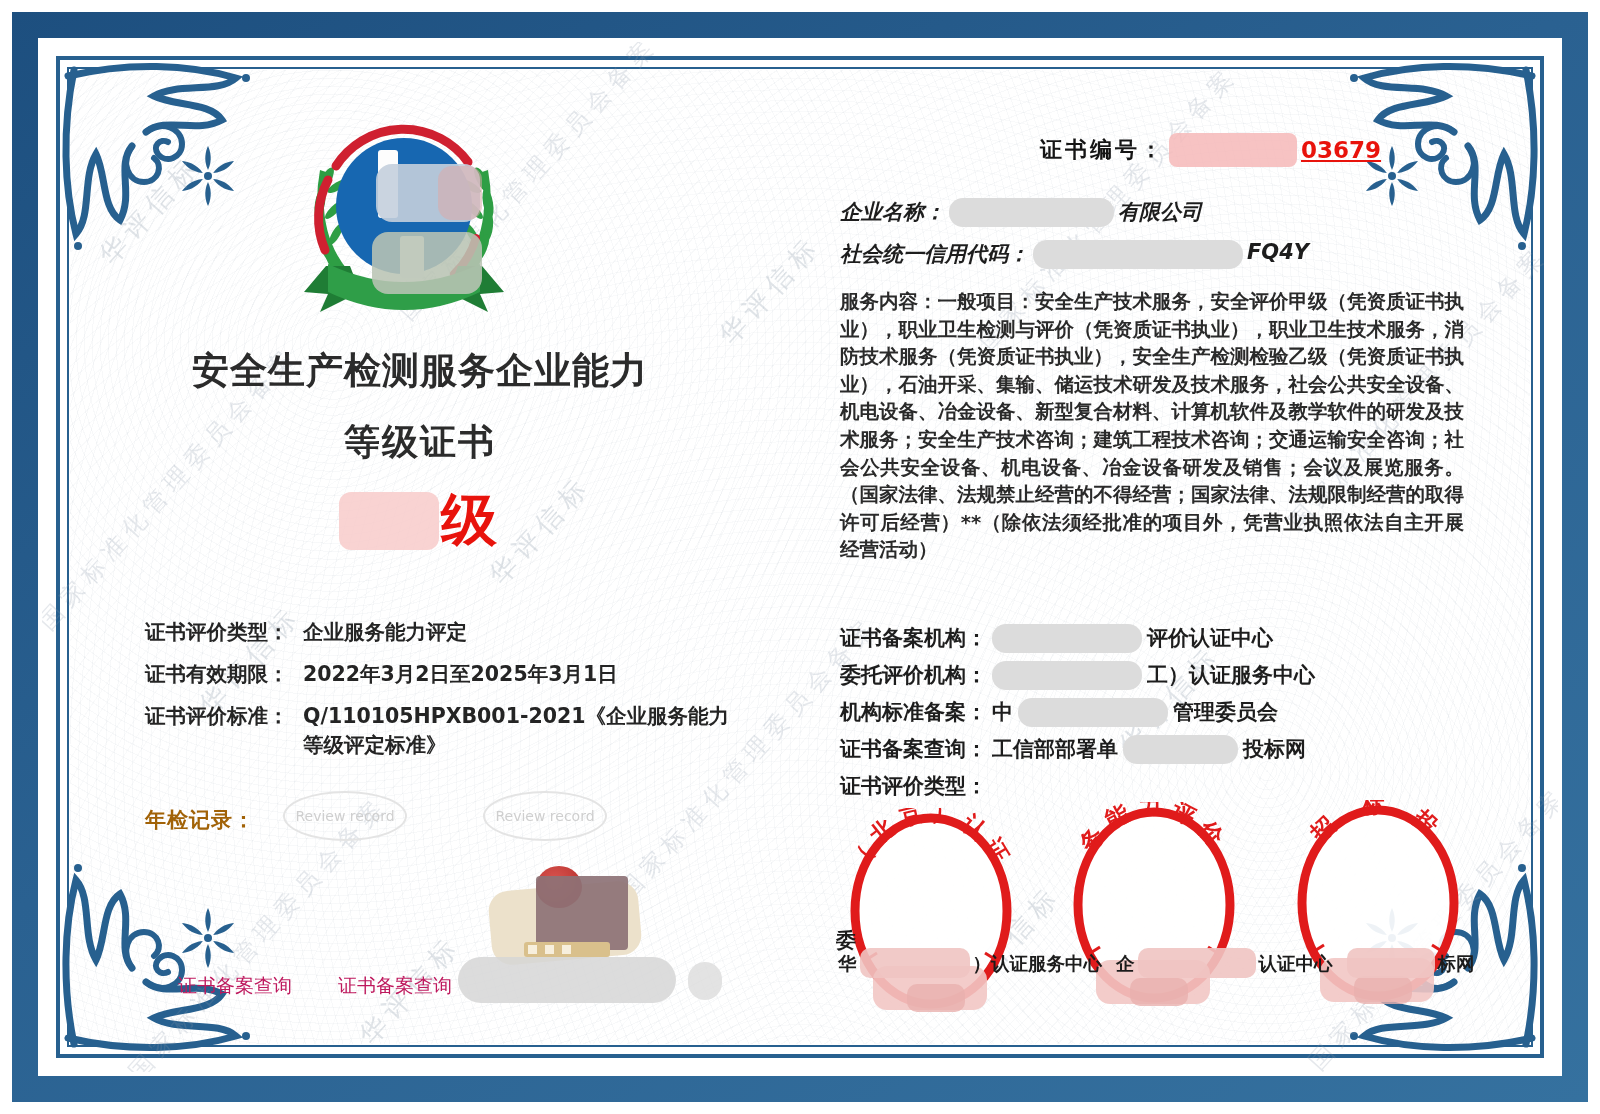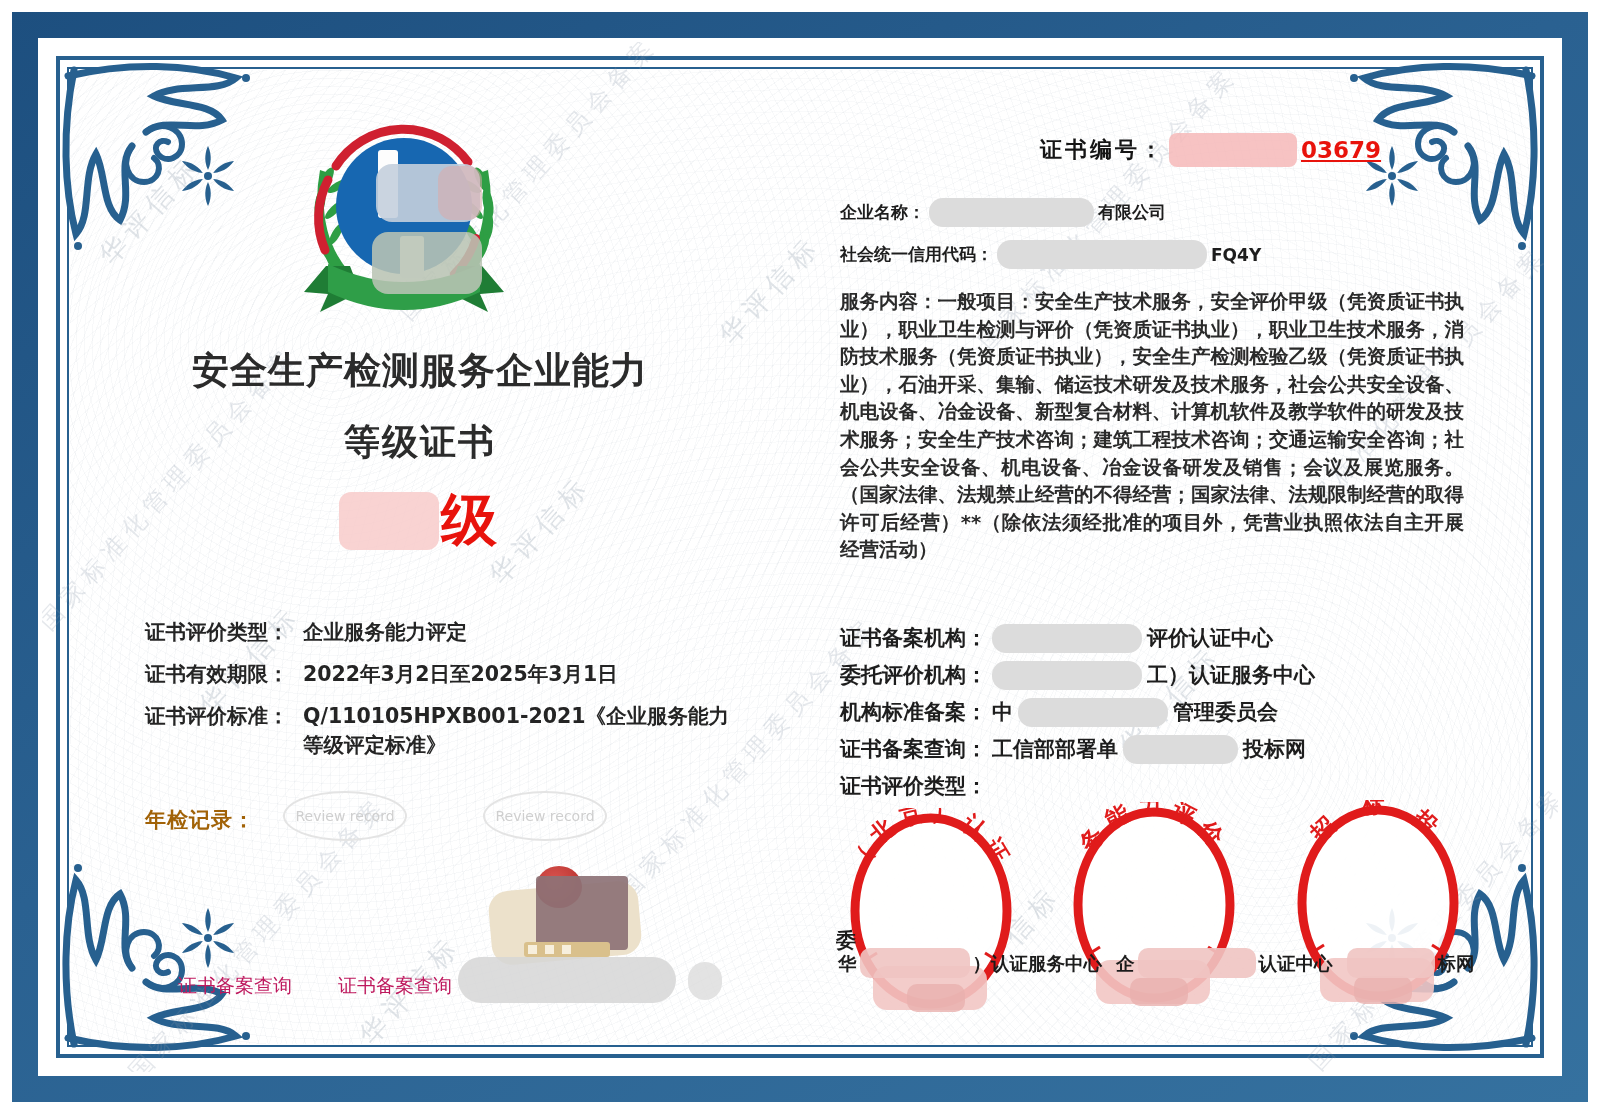--- a/index.html
+++ b/index.html
@@ -77,22 +77,22 @@
              background:#d6d6d6; opacity:.85; border-radius:23px; }
   .graybar2 { position:absolute; left:688px; top:962px; width:34px; height:38px;
               background:#dcdcdc; opacity:.8; border-radius:18px; }
 
   
   .certno { position:absolute; left:1040px; top:133px; display:flex; align-items:center; gap:4px; }
   .certno .lab { font-size:22px; font-weight:700; letter-spacing:3px; color:#151515; }
   .redact-pink { width:128px; height:34px; background:#f6b9b8; opacity:.85; border-radius:8px; }
   .certno .num { font-size:23px; font-weight:700; color:#e8130c;text-decoration:underline; }
 
-  .r-line { position:absolute; display:flex; align-items:center; gap:4px;
-            font-size:17px; font-weight:700; color:#1d1d1d; }
+  .r-line { position:absolute; display:flex; align-items:flex-start; gap:4px;
+            font-size:21px; font-weight:700; color:#1d1d1d;font-style:italic; }
   .r-company { left:840px; top:198px; } .r-credit { left:840px; top:240px; }
   .redact-gray { background:#dcdcdc; border-radius:14px; height:29px; }
   .rg-165 { width:165px; } .rg-200 { width:210px; } .rg-150 { width:150px; }
   .rg-115 { width:115px; }
 
   .service { position:absolute; left:840px; top:288px; width:624px;
              font-size:19.5px; font-weight:700; line-height:27.6px; color:#2a2a2a;
              text-align:justify; }
 
   .rdetails { position:absolute; left:840px; top:601px; width:640px;

